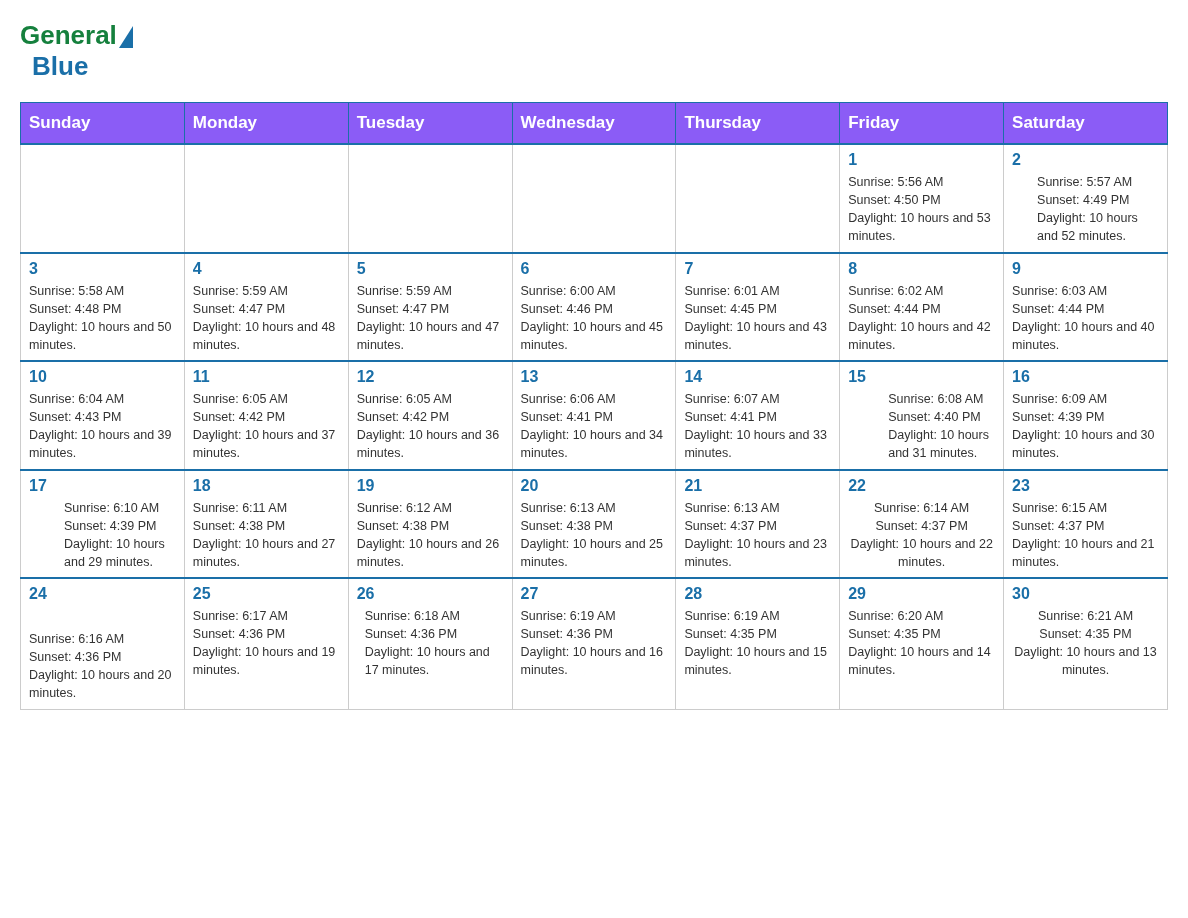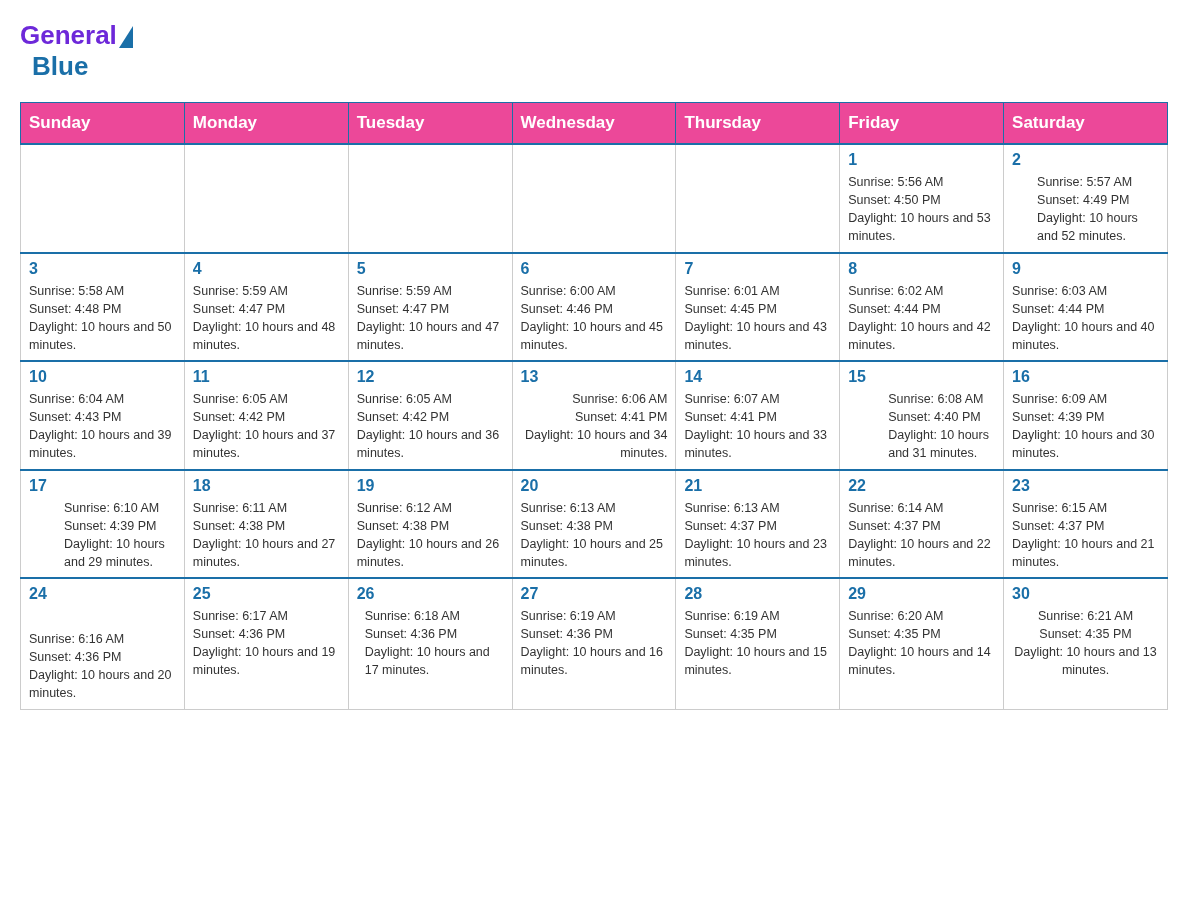--- a/index.html
+++ b/index.html
@@ -22,21 +22,21 @@
       flex-direction: column;
       align-items: flex-start;
     }
     .logo-top {
       display: flex;
       align-items: center;
     }
     .logo-general {
       font-size: 26px;
       font-weight: bold;
-      color: #6d28d9;
+      color: #15803d;
     }
     .logo-triangle {
       width: 0;
       height: 0;
       border-left: 14px solid transparent;
       border-right: 0px solid transparent;
       border-bottom: 22px solid #1a6fa8;
       margin-left: 2px;
       margin-top: 2px;
     }
@@ -59,21 +59,21 @@
       font-size: 22px;
       color: #555;
       margin-top: 4px;
     }
     .calendar {
       width: 100%;
       border-collapse: collapse;
       border: 1px solid #999;
     }
     .calendar th {
-      background-color: #ec4899;
+      background-color: #8b5cf6;
       color: #fff;
       font-size: 17px;
       font-weight: bold;
       padding: 10px 8px;
       text-align: left;
       border: 1px solid #1a6fa8;
     }
     .calendar td {
       vertical-align: top;
       padding: 6px 8px;
@@ -204,21 +204,21 @@
 Daylight: 10 hours and 37 minutes.</div>
         </td>
         <td>
           <div class="day-number">12</div>
           <div class="day-info" style="white-space: pre-line;">Sunrise: 6:05 AM
 Sunset: 4:42 PM
 Daylight: 10 hours and 36 minutes.</div>
         </td>
         <td>
           <div class="day-number">13</div>
-          <div class="day-info" style="white-space: pre-line; text-align: right;">Sunrise: 6:06 AM
+          <div class="day-info" style="white-space: pre-line;">Sunrise: 6:06 AM
 Sunset: 4:41 PM
 Daylight: 10 hours and 34 minutes.</div>
         </td>
         <td>
           <div class="day-number">14</div>
           <div class="day-info" style="white-space: pre-line;">Sunrise: 6:07 AM
 Sunset: 4:41 PM
 Daylight: 10 hours and 33 minutes.</div>
         </td>
         <td>
@@ -260,21 +260,21 @@
 Daylight: 10 hours and 25 minutes.</div>
         </td>
         <td>
           <div class="day-number">21</div>
           <div class="day-info" style="white-space: pre-line;">Sunrise: 6:13 AM
 Sunset: 4:37 PM
 Daylight: 10 hours and 23 minutes.</div>
         </td>
         <td>
           <div class="day-number">22</div>
-          <div class="day-info" style="white-space: pre-line;">Sunrise: 6:14 AM
+          <div class="day-info" style="white-space: pre-line; text-align: center;">Sunrise: 6:14 AM
 Sunset: 4:37 PM
 Daylight: 10 hours and 22 minutes.</div>
         </td>
         <td>
           <div class="day-number">23</div>
           <div class="day-info" style="white-space: pre-line;">Sunrise: 6:15 AM
 Sunset: 4:37 PM
 Daylight: 10 hours and 21 minutes.</div>
         </td>
       </tr>

